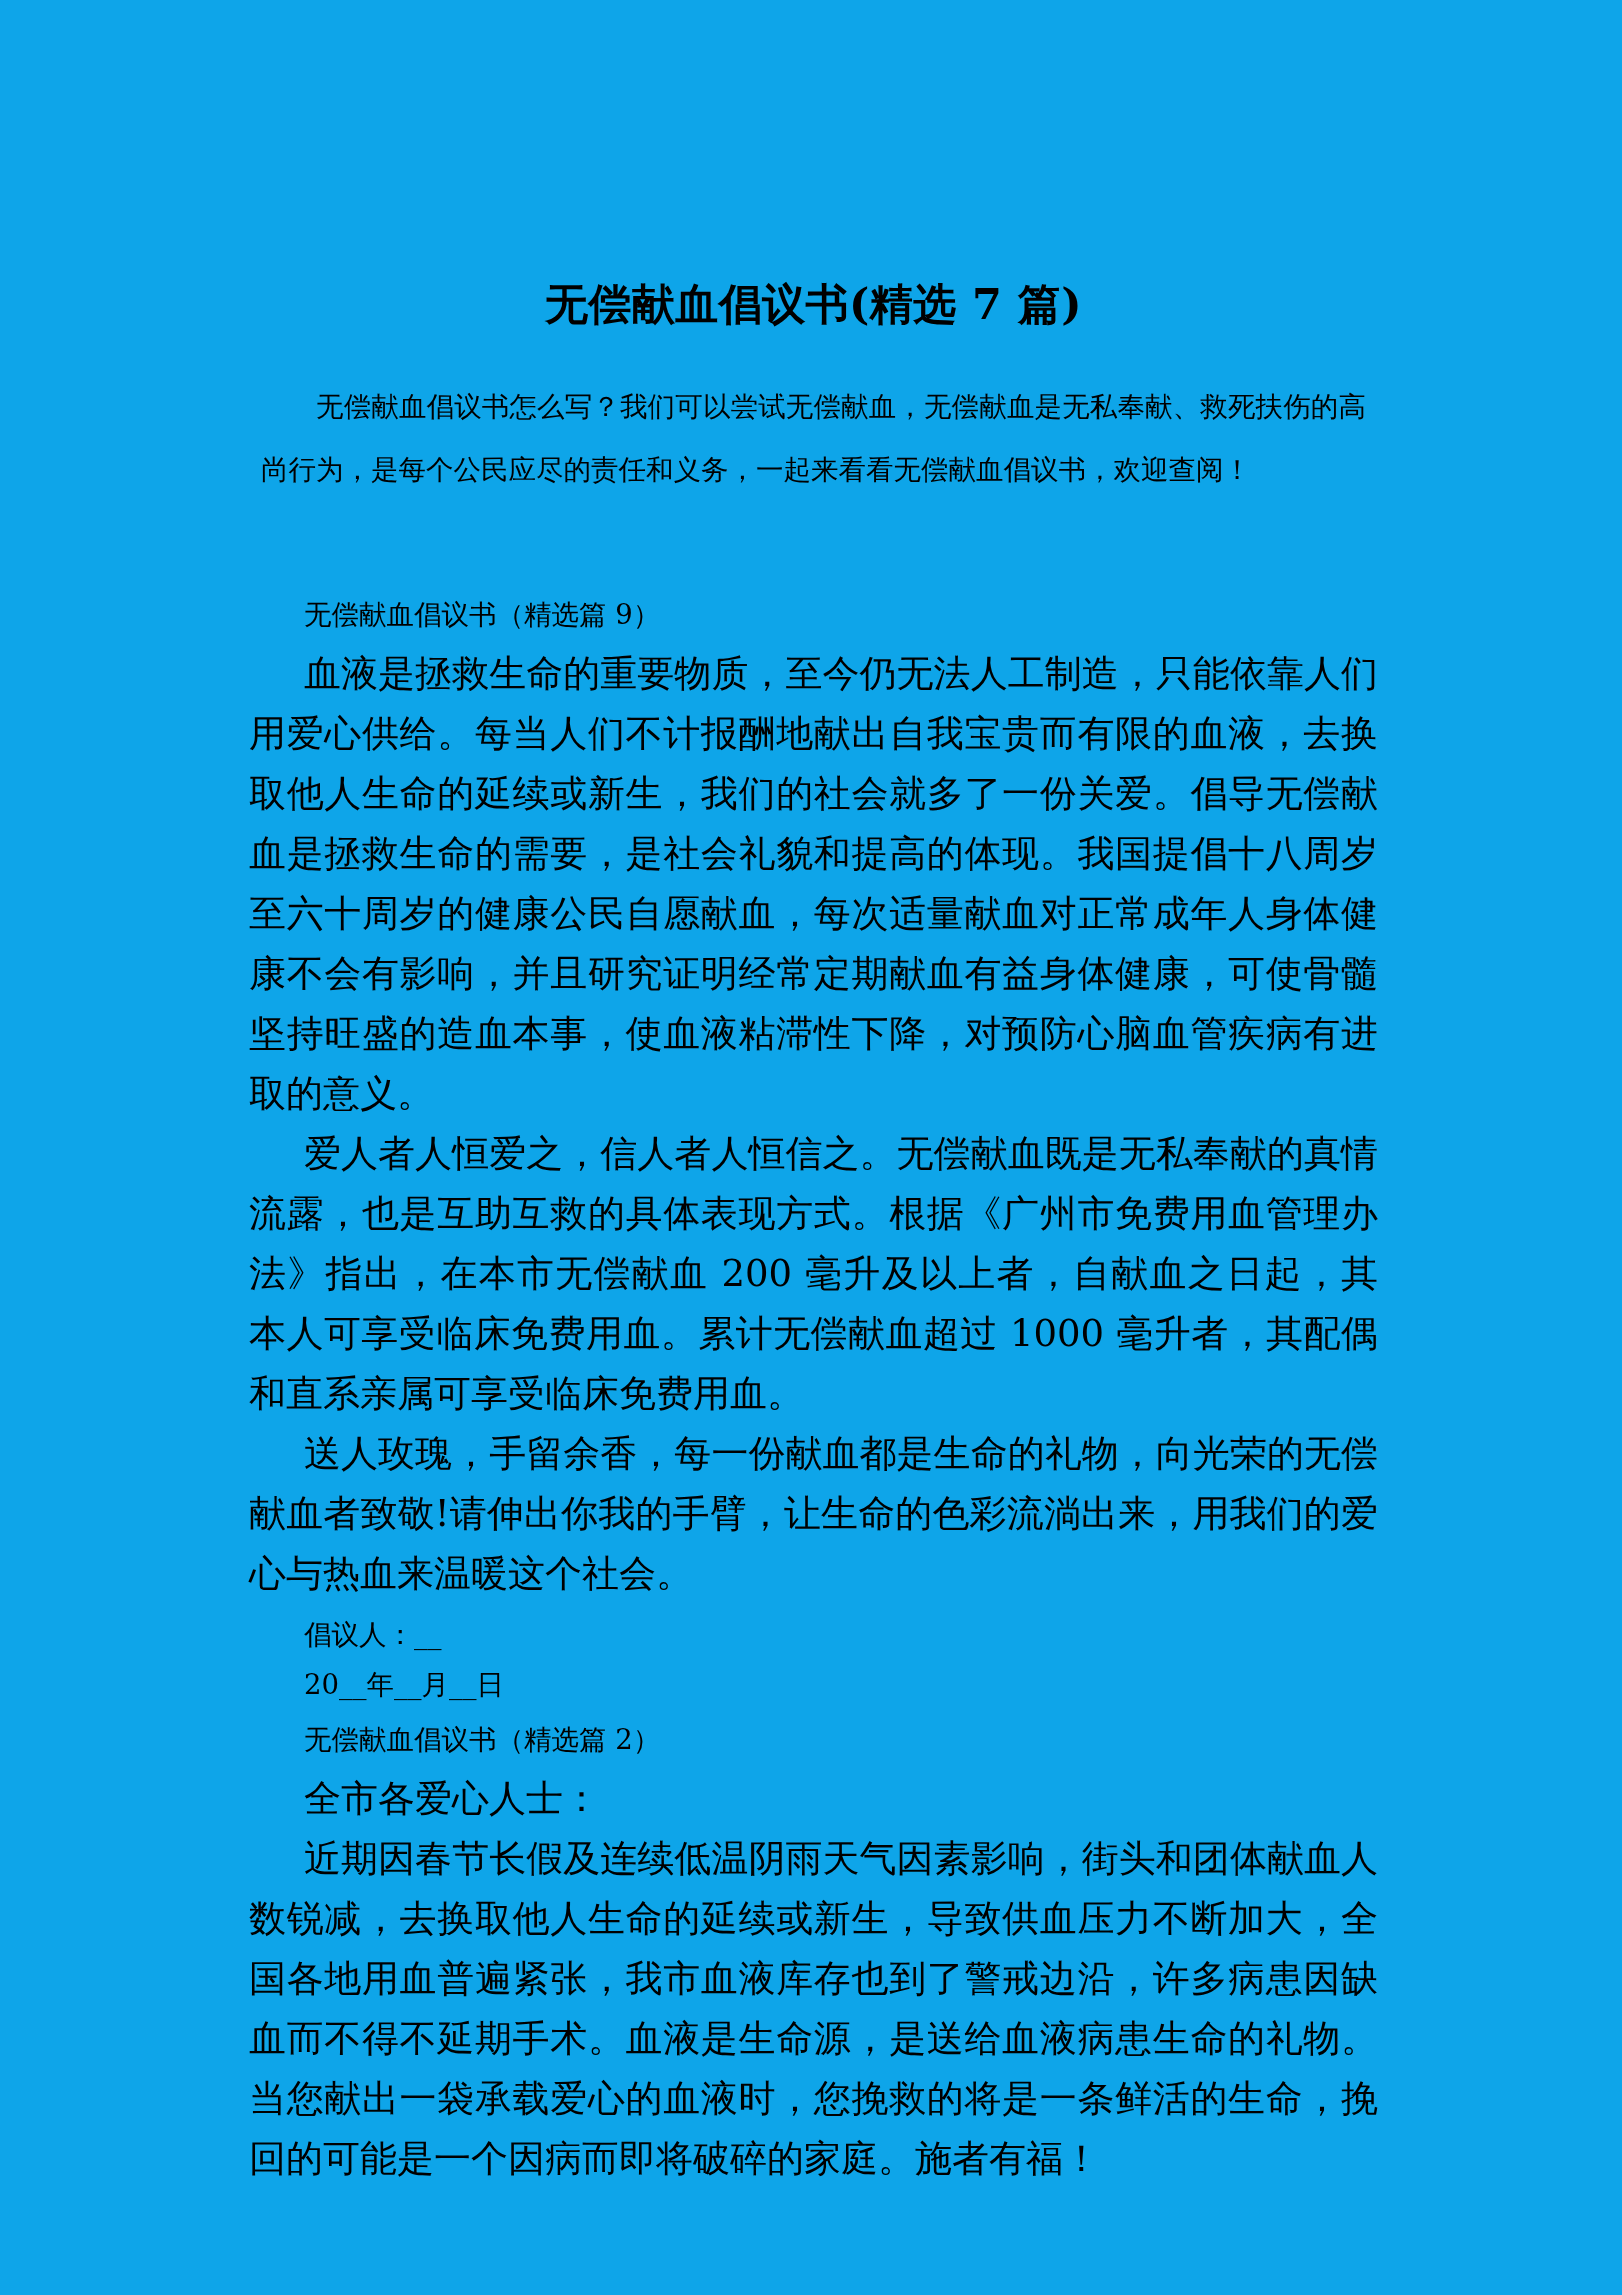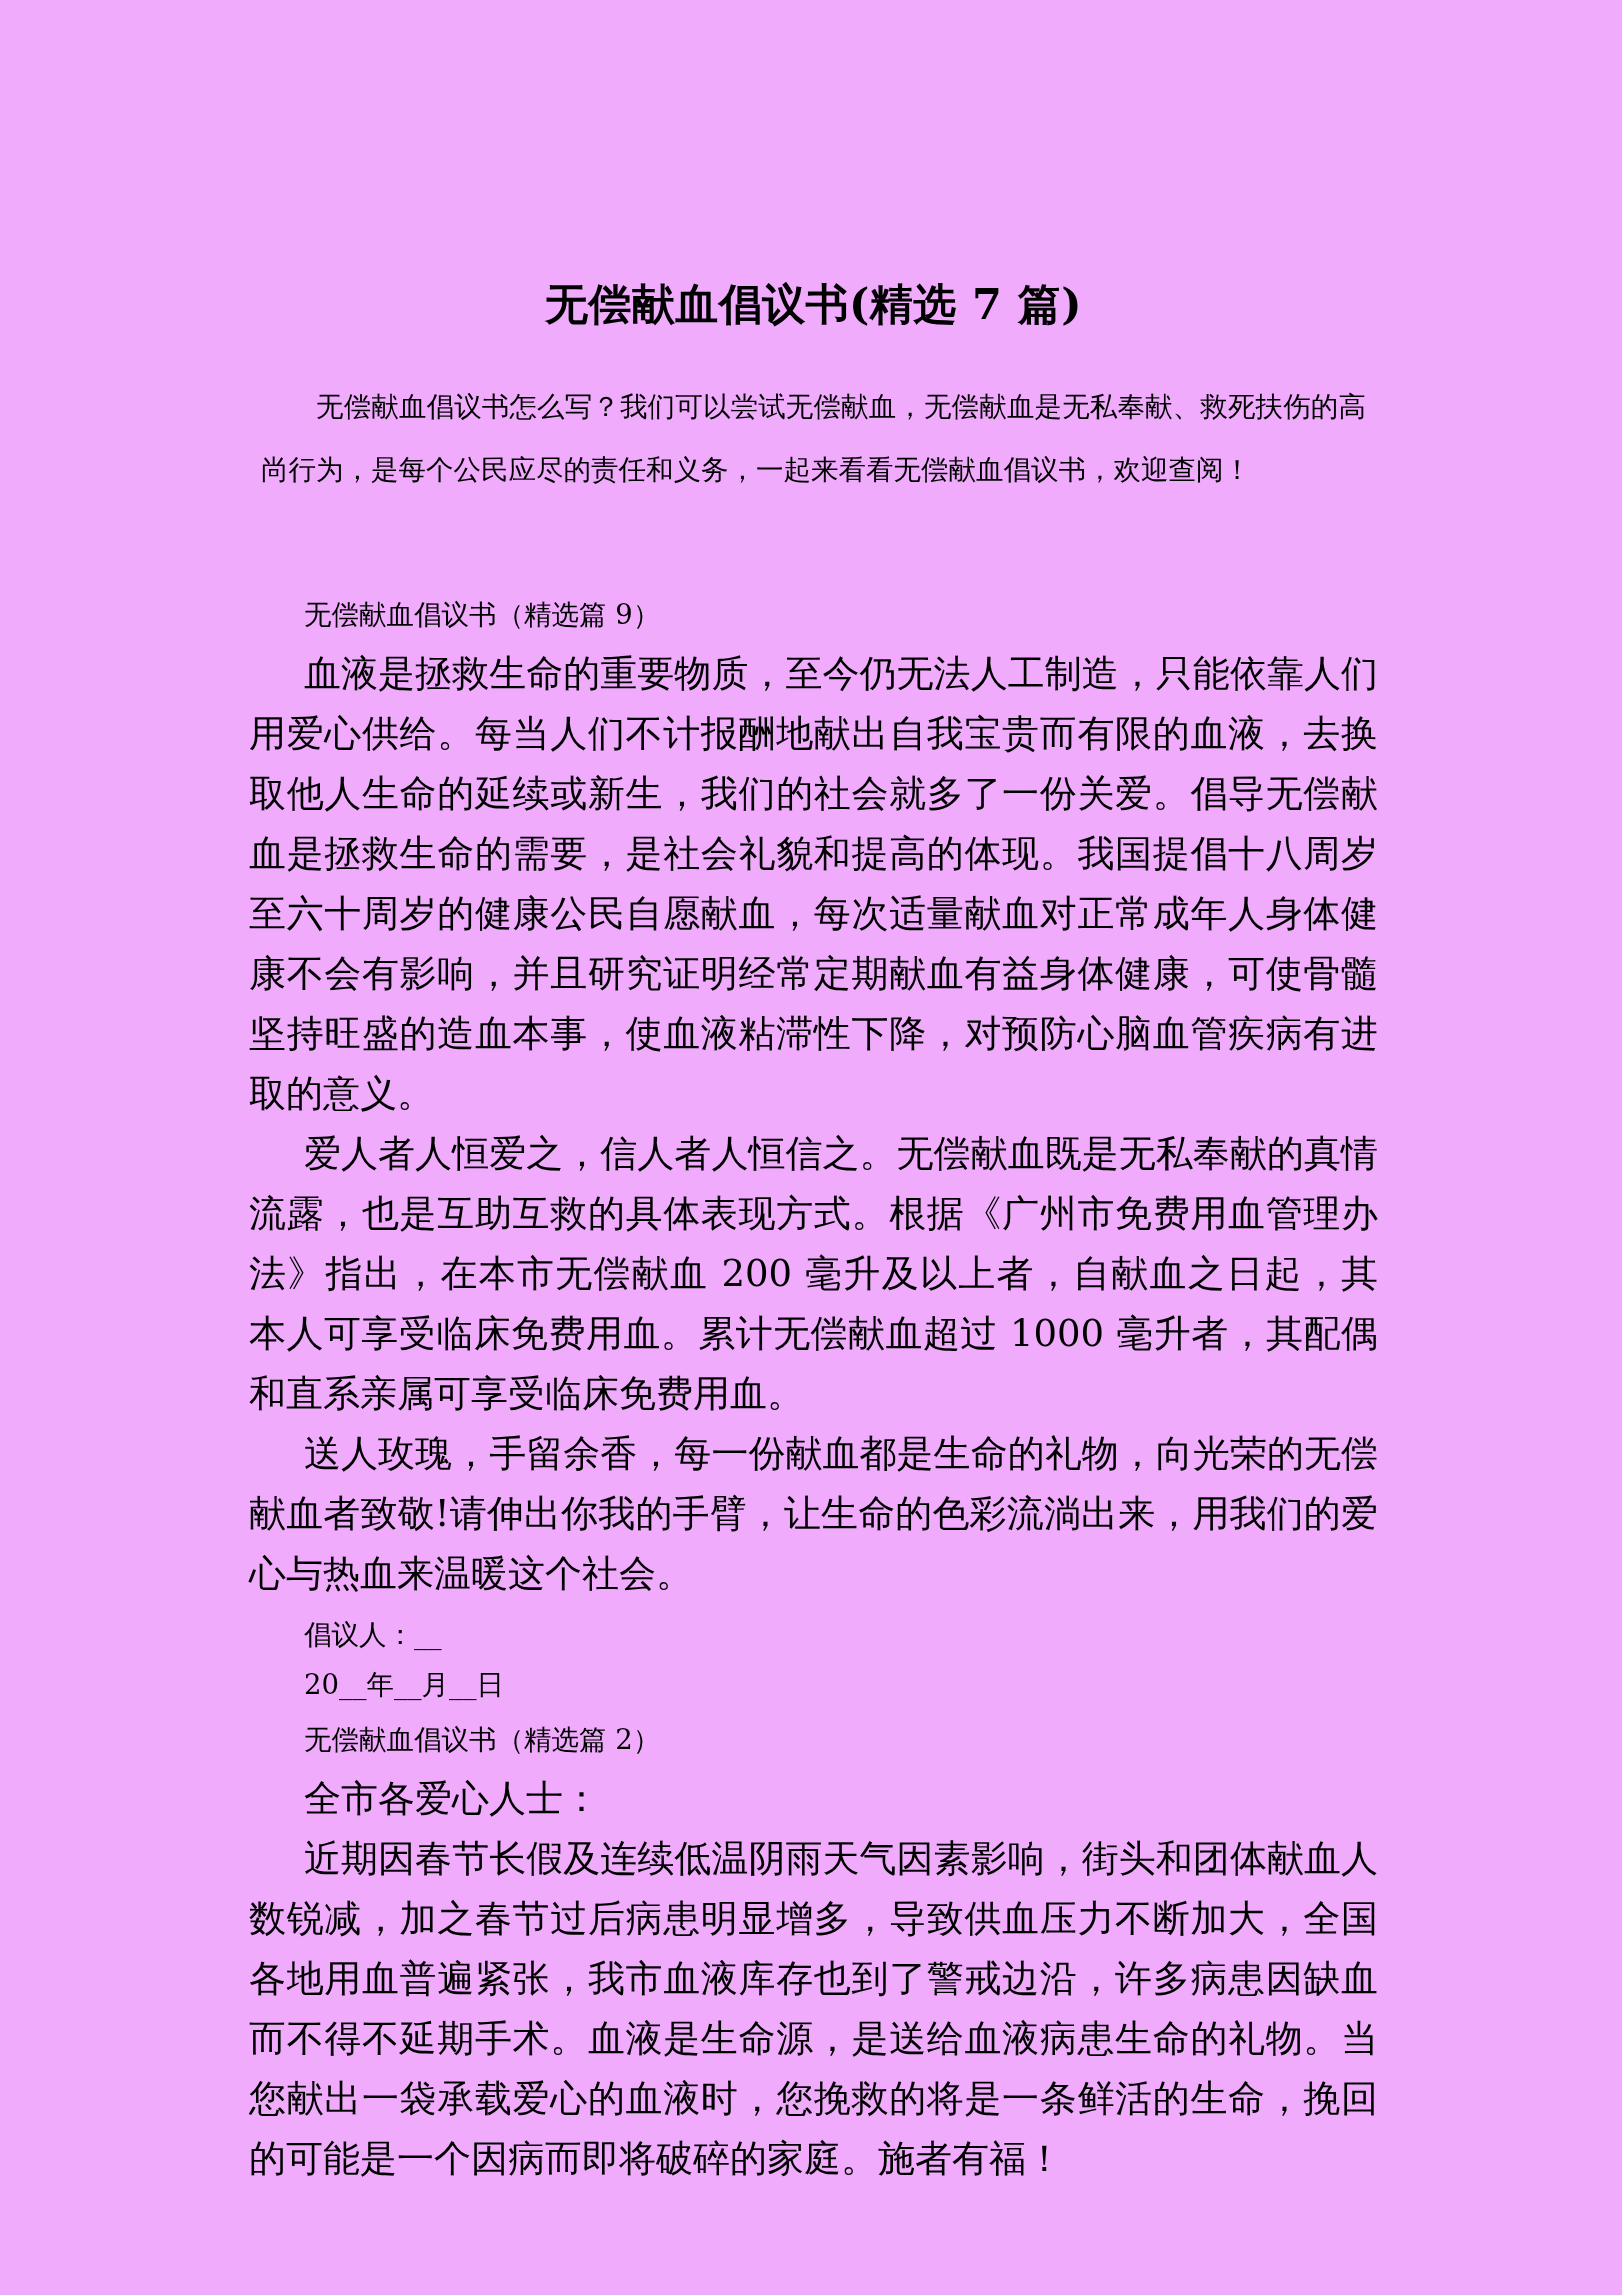--- a/index.html
+++ b/index.html
@@ -11,21 +11,21 @@
   body {
     font-family: "DejaVu Serif", "Liberation Serif", serif;
     color: #000000;
     -webkit-font-smoothing: antialiased;
   }
 
   .page {
     position: relative;
     width: 1623px;
     height: 2295px;
-    background: #f0abfc;
+    background: #0ea5e9;
     overflow: hidden;
     box-sizing: border-box;
   }
 
   .content {
     position: absolute;
     left: 249px;
     top: 0;
     width: 1129px;
   }
@@ -119,17 +119,17 @@
     <p class="para">送人玫瑰，手留余香，每一份献血都是生命的礼物，向光荣的无偿献血者致敬!请伸出你我的手臂，让生命的色彩流淌出来，用我们的爱心与热血来温暖这个社会。</p>
 
     <p class="sign-line first-sign">倡议人：__</p>
 
     <p class="sign-line">20__年__月__日</p>
 
     <h2 class="section-heading">无偿献血倡议书（精选篇 2）</h2>
 
     <p class="para salutation">全市各爱心人士：</p>
 
-    <p class="para">近期因春节长假及连续低温阴雨天气因素影响，街头和团体献血人数锐减，加之春节过后病患明显增多，导致供血压力不断加大，全国各地用血普遍紧张，我市血液库存也到了警戒边沿，许多病患因缺血而不得不延期手术。血液是生命源，是送给血液病患生命的礼物。当您献出一袋承载爱心的血液时，您挽救的将是一条鲜活的生命，挽回的可能是一个因病而即将破碎的家庭。施者有福！</p>
+    <p class="para">近期因春节长假及连续低温阴雨天气因素影响，街头和团体献血人数锐减，去换取他人生命的延续或新生，导致供血压力不断加大，全国各地用血普遍紧张，我市血液库存也到了警戒边沿，许多病患因缺血而不得不延期手术。血液是生命源，是送给血液病患生命的礼物。当您献出一袋承载爱心的血液时，您挽救的将是一条鲜活的生命，挽回的可能是一个因病而即将破碎的家庭。施者有福！</p>
 
   </div>
 </div>
 
 
 </body></html>

